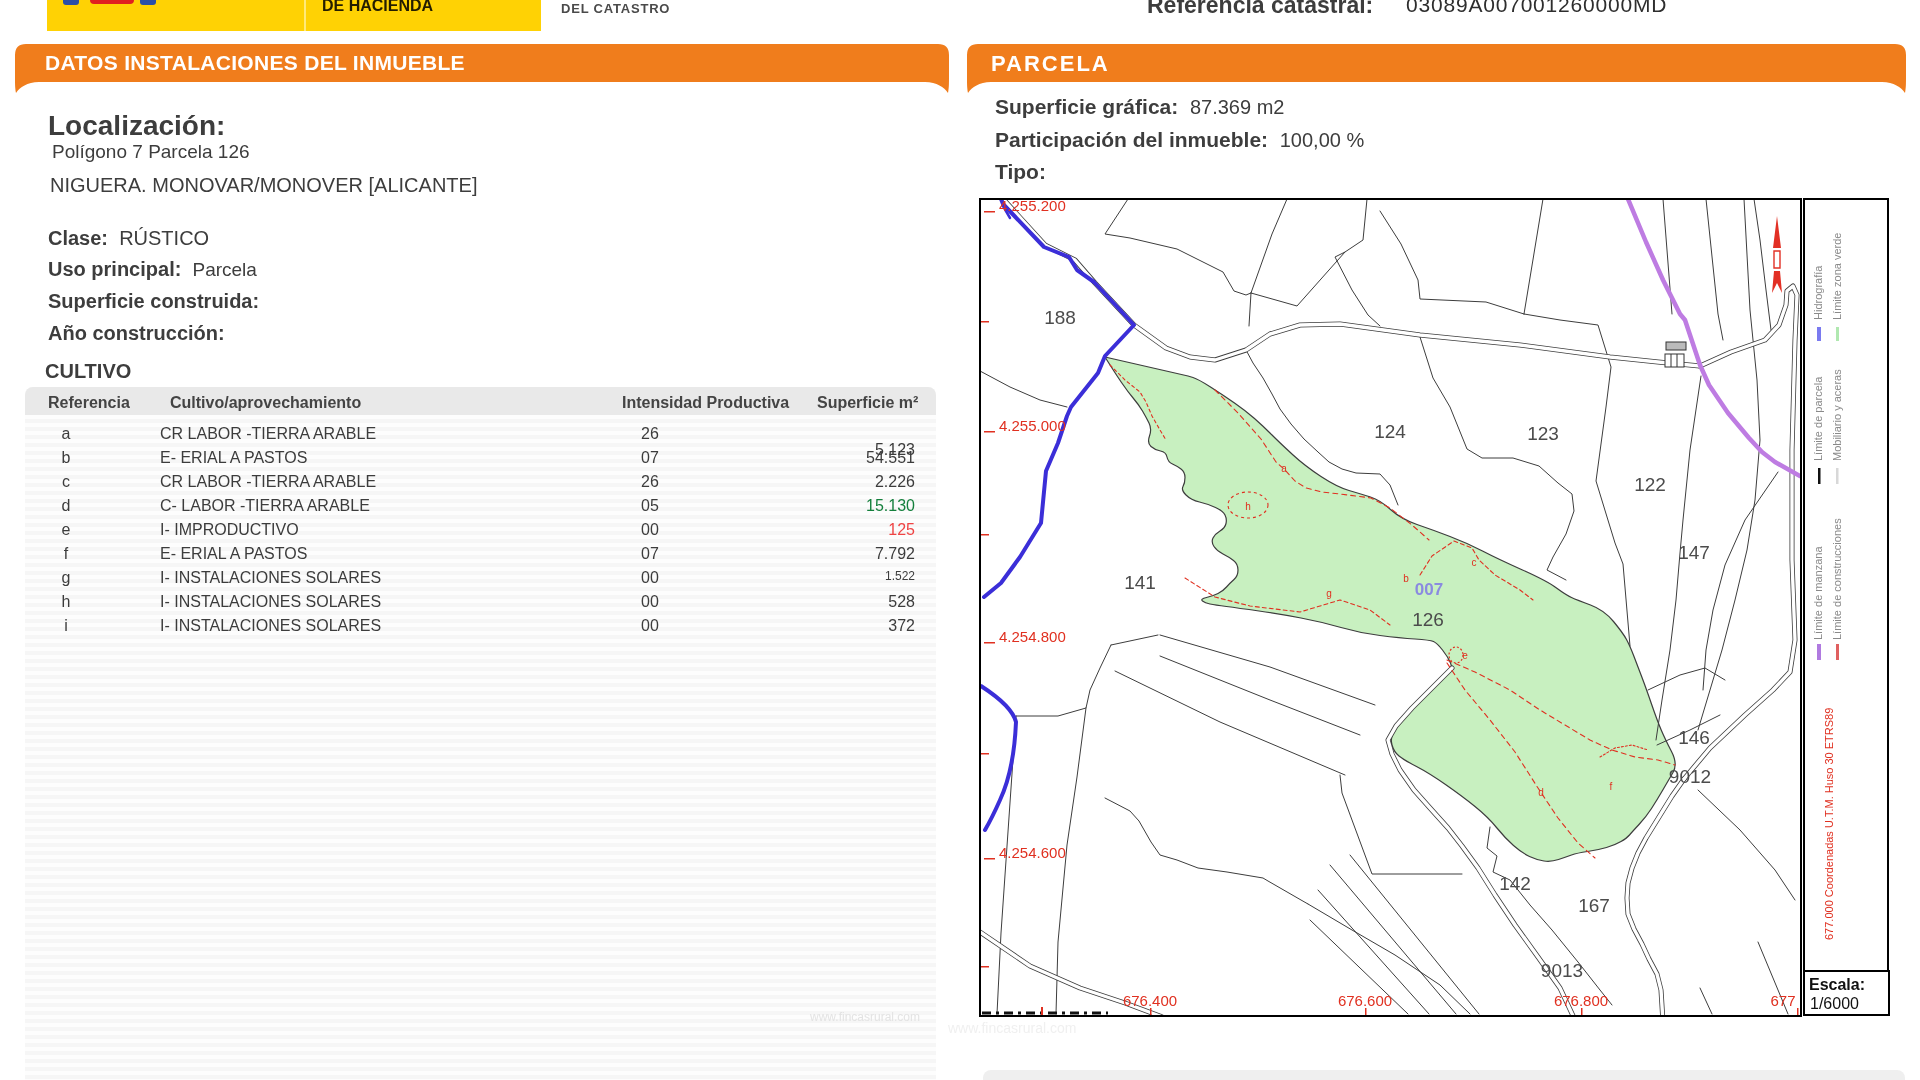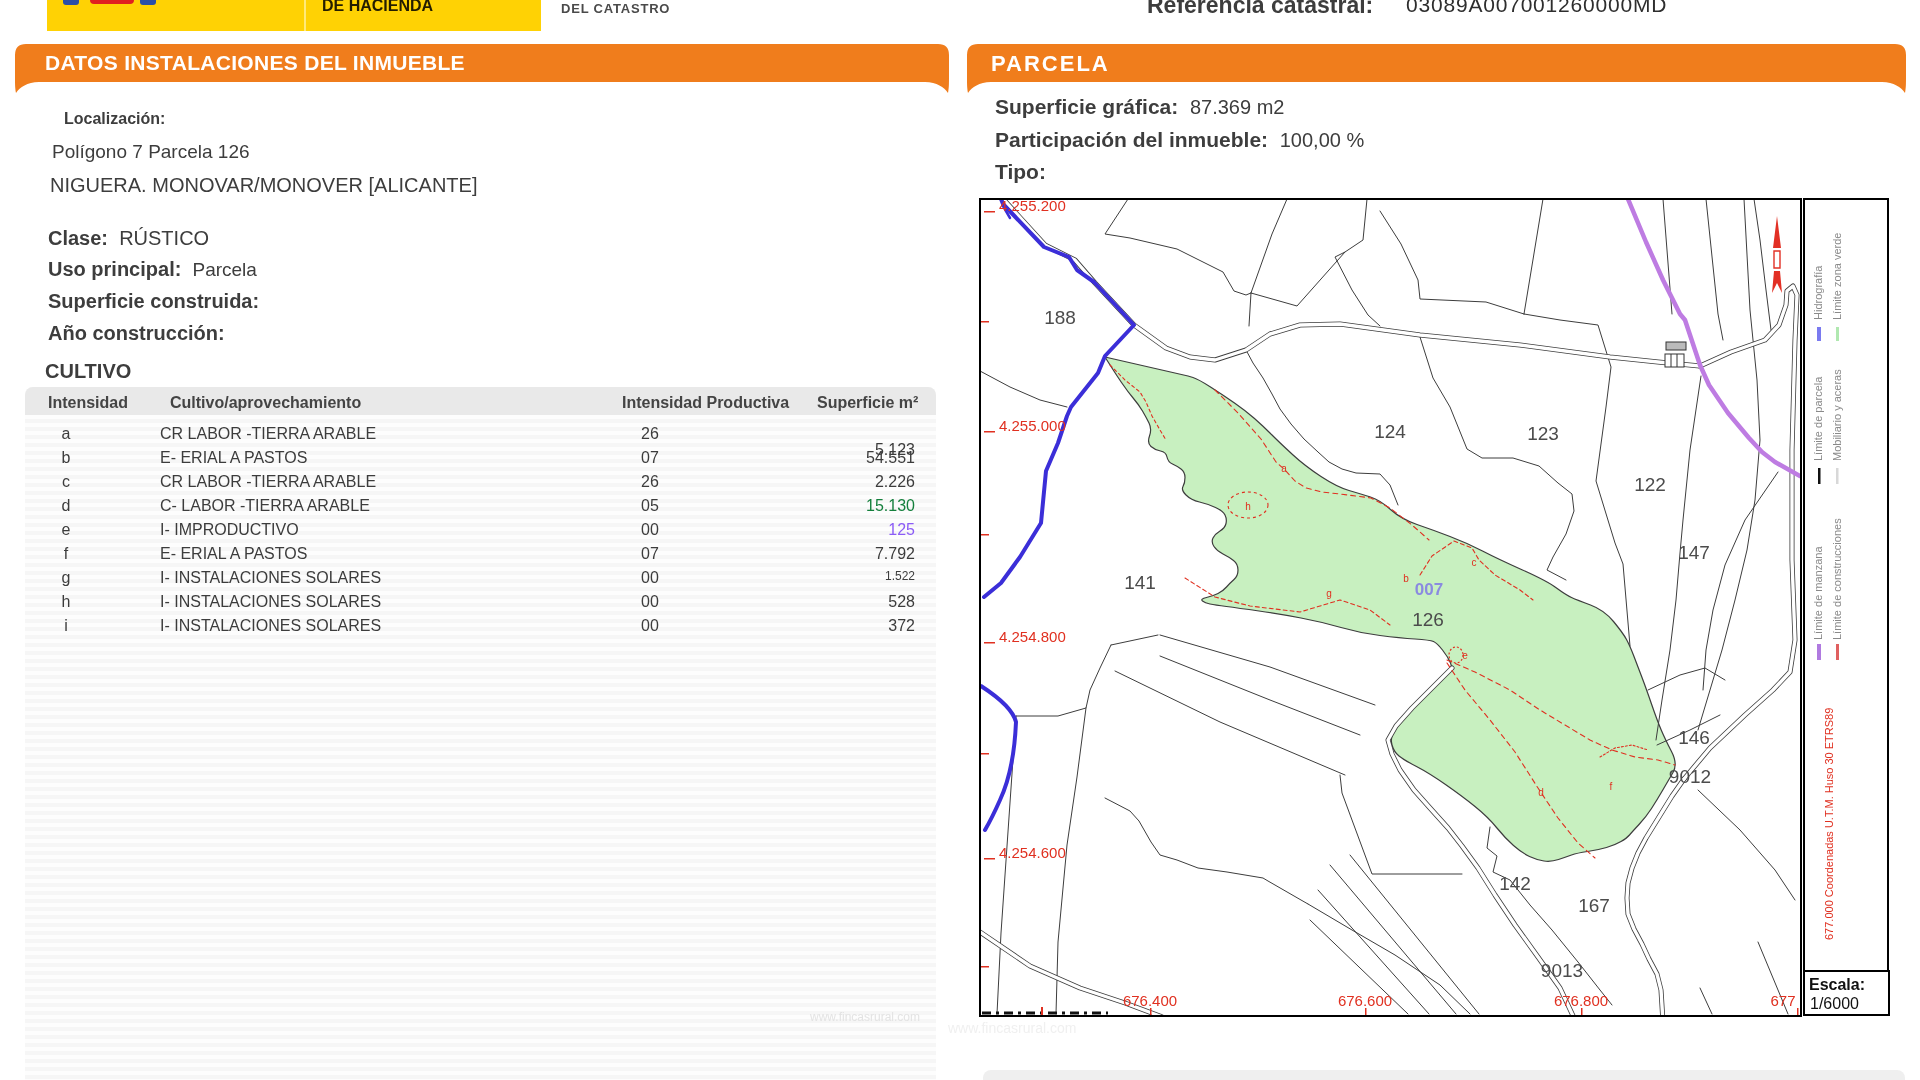--- a/index.html
+++ b/index.html
@@ -26,33 +26,33 @@
  <path fill="#f07d1c" d="M16,93 C15,88 15,84 15,76 L15,55 Q15,44 26,44 L938,44 Q949,44 949,55 L949,76 C949,84 949,88 948,93 C944,87 937,82.5 925,82 L39,82 C27,82.5 20,87 16,93 Z"></path>
  <path fill="#f07d1c" d="M968,93 C967,88 967,84 967,76 L967,55 Q967,44 978,44 L1895,44 Q1906,44 1906,55 L1906,76 C1906,84 1906,88 1905,93 C1901,87 1894,82.5 1882,82 L991,82 C979,82.5 972,87 968,93 Z"></path>
 </svg>
 <div class="abs b" style="left:45px;top:51px;font-size:21px;letter-spacing:0.3px;color:#fff;">DATOS INSTALACIONES DEL INMUEBLE</div>
 <div class="abs b" style="left:991px;top:51px;font-size:22px;letter-spacing:2px;color:#fff;">PARCELA</div>
 
 <div class="abs txt" style="left:995px;top:95px;font-size:21px;"><span class="b">Superficie gráfica:</span>&nbsp; <span style="font-size:20px;">87.369 m2</span></div>
 <div class="abs txt" style="left:995px;top:128px;font-size:21px;"><span class="b">Participación del inmueble:</span>&nbsp; <span style="font-size:20px;text-align:right;">100,00 %</span></div>
 <div class="abs b txt" style="left:995px;top:160px;font-size:21px;">Tipo:</div>
 
-<div class="abs b txt" style="left:64px;top:110px;font-size:16px;">Localización:</div>
+<div class="abs b txt" style="left:48px;top:110px;font-size:28px;">Localización:</div>
 <div class="abs txt" style="left:52px;top:141px;font-size:19px;">Polígono 7 Parcela 126</div>
 <div class="abs txt" style="left:50px;top:174px;font-size:20px;">NIGUERA. MONOVAR/MONOVER [ALICANTE]</div>
 <div class="abs txt" style="left:48px;top:227px;font-size:20px;"><span class="b">Clase:</span>&nbsp; RÚSTICO</div>
 <div class="abs txt" style="left:48px;top:258px;font-size:20px;"><span class="b">Uso principal:</span>&nbsp; <span style="font-size:19px;">Parcela</span></div>
 <div class="abs b txt" style="left:48px;top:290px;font-size:20px;">Superficie construida:</div>
 <div class="abs b txt" style="left:48px;top:322px;font-size:20px;">Año construcción:</div>
 <div class="abs b txt" style="left:45px;top:360px;font-size:20px;">CULTIVO</div>
 
 <div class="abs" style="left:25px;top:387px;width:911px;height:693px;border-radius:8px 8px 0 0;
 background:repeating-linear-gradient(to bottom,#f6f6f6 0,#f6f6f6 4px,#fdfdfd 4px,#fdfdfd 8px);"></div>
 <div class="abs" style="left:25px;top:387px;width:911px;height:28px;background:#e9e9e9;border-radius:8px 8px 0 0;"></div>
-<div class="abs b" style="left:48px;top:394px;font-size:16px;color:#444;">Intensidad</div>
+<div class="abs b" style="left:48px;top:394px;font-size:16px;color:#444;">Referencia</div>
 <div class="abs b" style="left:170px;top:394px;font-size:16px;color:#444;">Cultivo/aprovechamiento</div>
 <div class="abs b" style="left:622px;top:394px;font-size:16px;color:#444;">Intensidad Productiva</div>
 <div class="abs b" style="left:817px;top:394px;font-size:16px;color:#444;">Superficie m²</div>
 <div class="abs" style="left:51px;top:425px;width:30px;text-align:center;font-size:16px;color:#3c3c3c;">a</div>
 <div class="abs" style="left:160px;top:425px;font-size:16px;color:#3c3c3c;">CR LABOR -TIERRA ARABLE</div>
 <div class="abs" style="left:620px;top:425px;width:60px;text-align:center;font-size:16px;color:#3c3c3c;">26</div>
 <div class="abs" style="left:800px;top:425px;width:115px;text-align:right;font-size:16px;color:#3c3c3c;margin-top:16px;">5.123</div>
 <div class="abs" style="left:51px;top:449px;width:30px;text-align:center;font-size:16px;color:#3c3c3c;">b</div>
 <div class="abs" style="left:160px;top:449px;font-size:16px;color:#3c3c3c;">E- ERIAL A PASTOS</div>
 <div class="abs" style="left:620px;top:449px;width:60px;text-align:center;font-size:16px;color:#3c3c3c;">07</div>
@@ -61,21 +61,21 @@
 <div class="abs" style="left:160px;top:473px;font-size:16px;color:#3c3c3c;">CR LABOR -TIERRA ARABLE</div>
 <div class="abs" style="left:620px;top:473px;width:60px;text-align:center;font-size:16px;color:#3c3c3c;">26</div>
 <div class="abs" style="left:800px;top:473px;width:115px;text-align:right;font-size:16px;color:#3c3c3c;">2.226</div>
 <div class="abs" style="left:51px;top:497px;width:30px;text-align:center;font-size:16px;color:#3c3c3c;">d</div>
 <div class="abs" style="left:160px;top:497px;font-size:16px;color:#3c3c3c;">C- LABOR -TIERRA ARABLE</div>
 <div class="abs" style="left:620px;top:497px;width:60px;text-align:center;font-size:16px;color:#3c3c3c;">05</div>
 <div class="abs" style="left:800px;top:497px;width:115px;text-align:right;font-size:16px;color:#15803d;">15.130</div>
 <div class="abs" style="left:51px;top:521px;width:30px;text-align:center;font-size:16px;color:#3c3c3c;">e</div>
 <div class="abs" style="left:160px;top:521px;font-size:16px;color:#3c3c3c;">I- IMPRODUCTIVO</div>
 <div class="abs" style="left:620px;top:521px;width:60px;text-align:center;font-size:16px;color:#3c3c3c;">00</div>
-<div class="abs" style="left:800px;top:521px;width:115px;text-align:right;font-size:16px;color:#8b5cf6;">125</div>
+<div class="abs" style="left:800px;top:521px;width:115px;text-align:right;font-size:16px;color:#ef4444;">125</div>
 <div class="abs" style="left:51px;top:545px;width:30px;text-align:center;font-size:16px;color:#3c3c3c;">f</div>
 <div class="abs" style="left:160px;top:545px;font-size:16px;color:#3c3c3c;">E- ERIAL A PASTOS</div>
 <div class="abs" style="left:620px;top:545px;width:60px;text-align:center;font-size:16px;color:#3c3c3c;">07</div>
 <div class="abs" style="left:800px;top:545px;width:115px;text-align:right;font-size:16px;color:#3c3c3c;">7.792</div>
 <div class="abs" style="left:51px;top:569px;width:30px;text-align:center;font-size:16px;color:#3c3c3c;">g</div>
 <div class="abs" style="left:160px;top:569px;font-size:16px;color:#3c3c3c;">I- INSTALACIONES SOLARES</div>
 <div class="abs" style="left:620px;top:569px;width:60px;text-align:center;font-size:16px;color:#3c3c3c;">00</div>
 <div class="abs" style="left:800px;top:569px;width:115px;text-align:right;font-size:12px;color:#3c3c3c;">1.522</div>
 <div class="abs" style="left:51px;top:593px;width:30px;text-align:center;font-size:16px;color:#3c3c3c;">h</div>
 <div class="abs" style="left:160px;top:593px;font-size:16px;color:#3c3c3c;">I- INSTALACIONES SOLARES</div>

